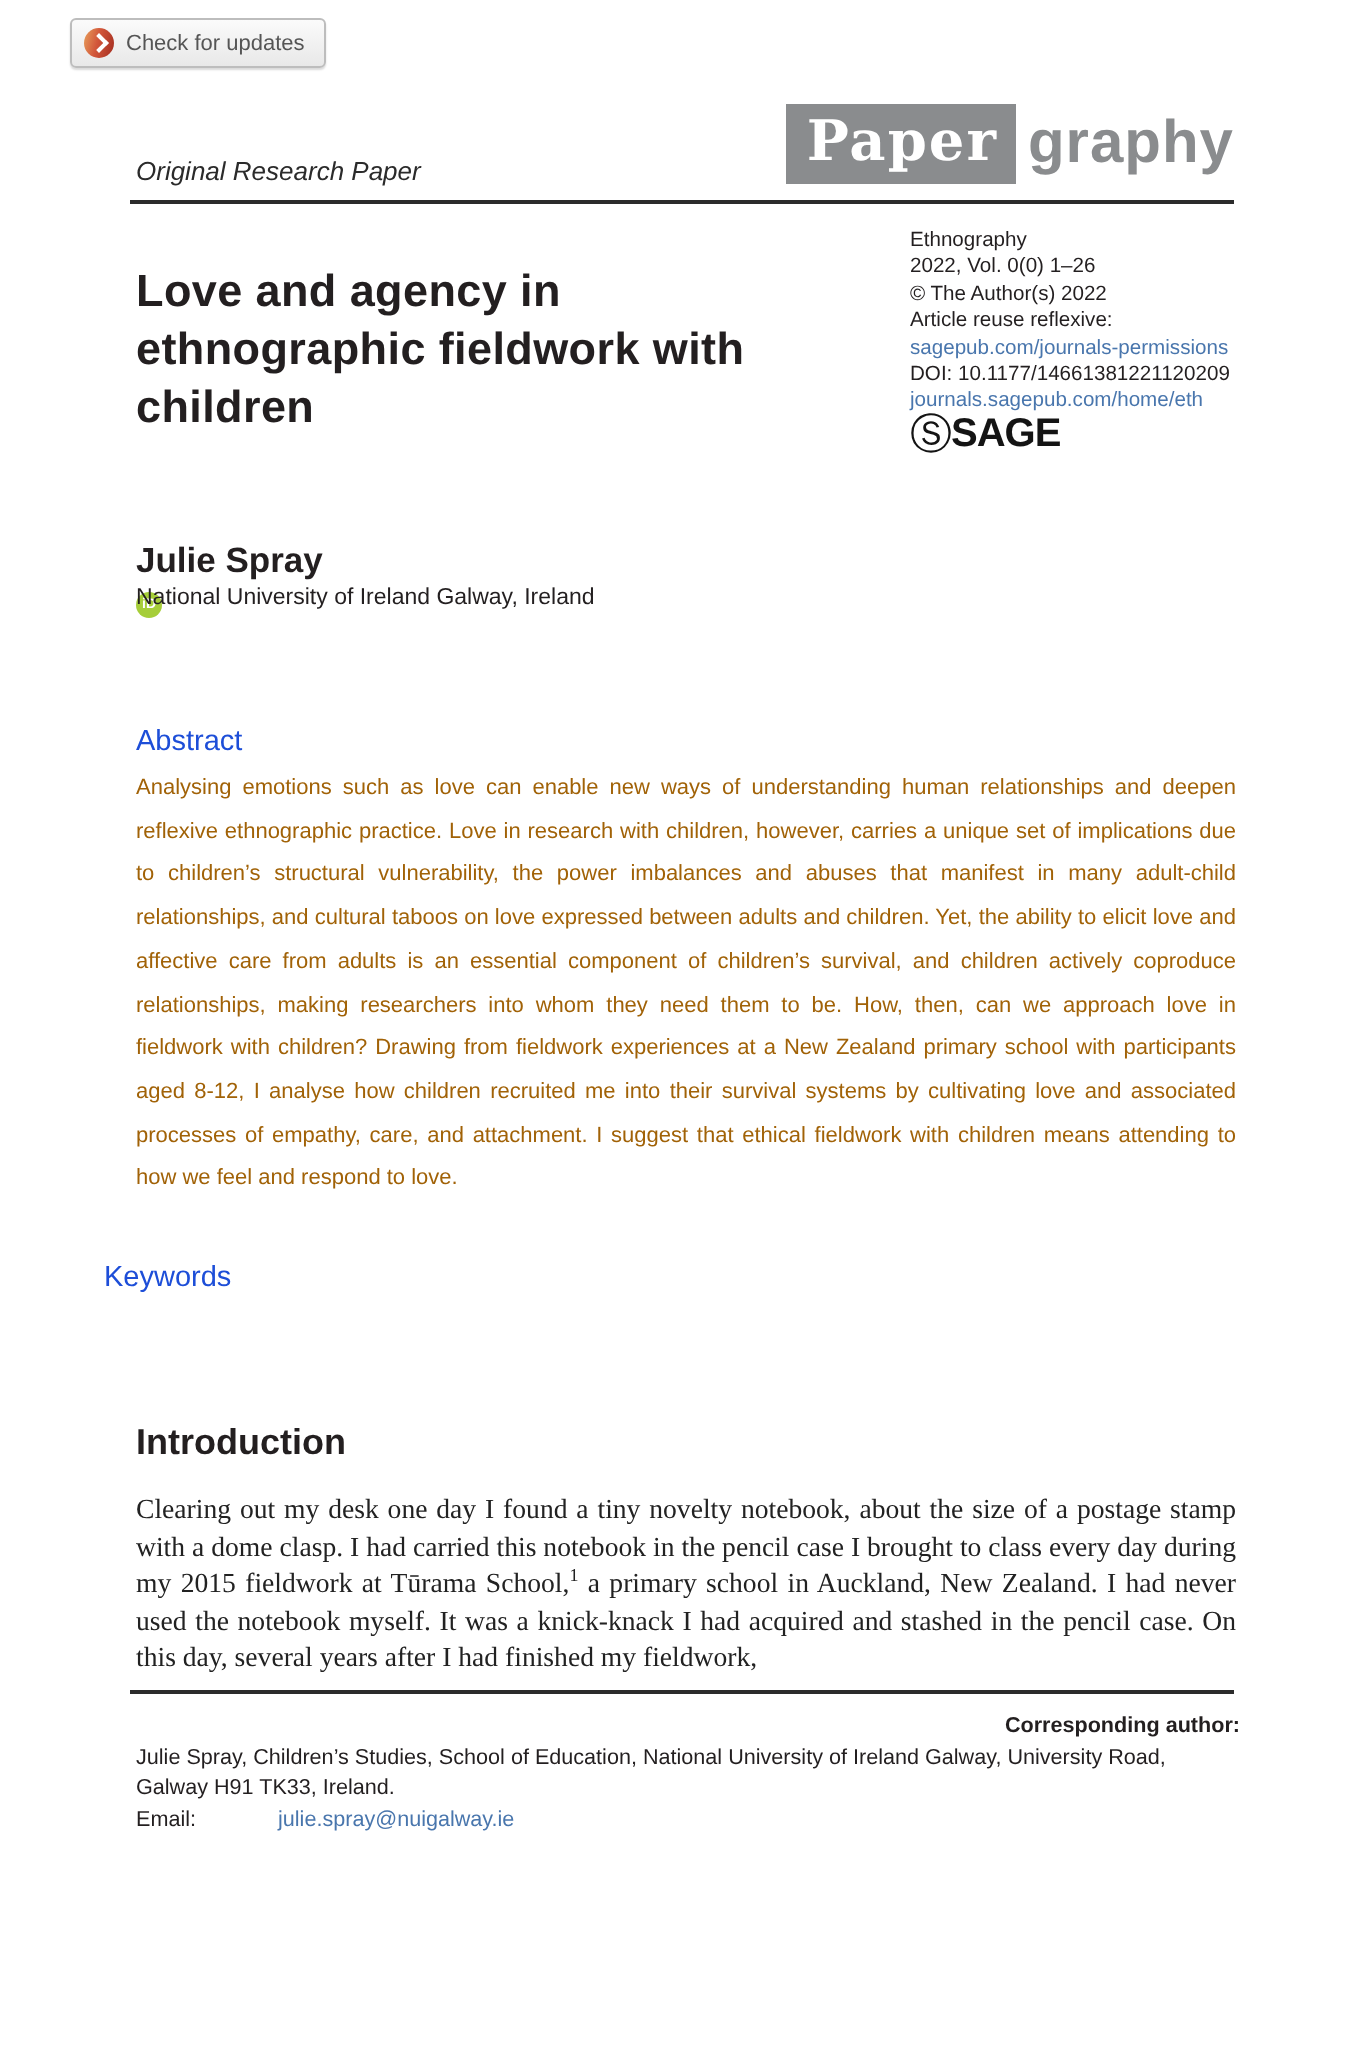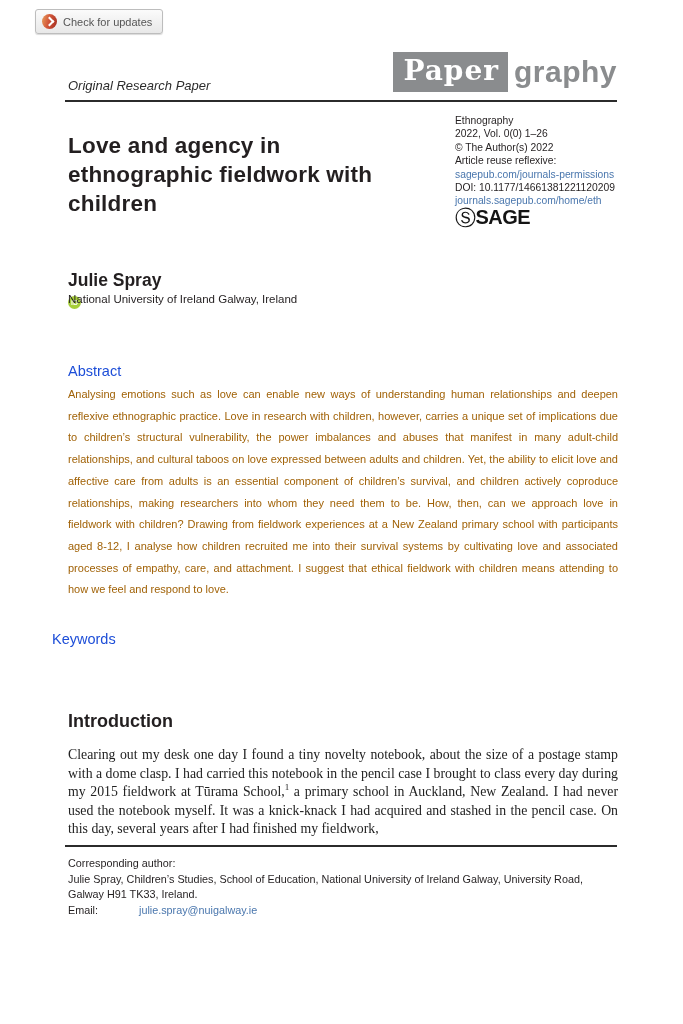--- a/index.html
+++ b/index.html
@@ -212,21 +212,21 @@
     background: #2b2b2b;
   }
   .footer {
     position: absolute;
     left: 68px; top: 856px;
     width: 552px;
     font-size: 10.8px;
     line-height: 15.5px;
     color: #231f20;
   }
-  .footer-heading { font-weight: normal; }
+  .footer-heading { font-weight: bold; text-align: right; }
 </style>
 </head>
 <body>
 
 <div class="page">
 
   <div class="crossmark-badge">
     <span class="crossmark-icon"></span>
     <span class="crossmark-label">Check for updates</span>
   </div>

